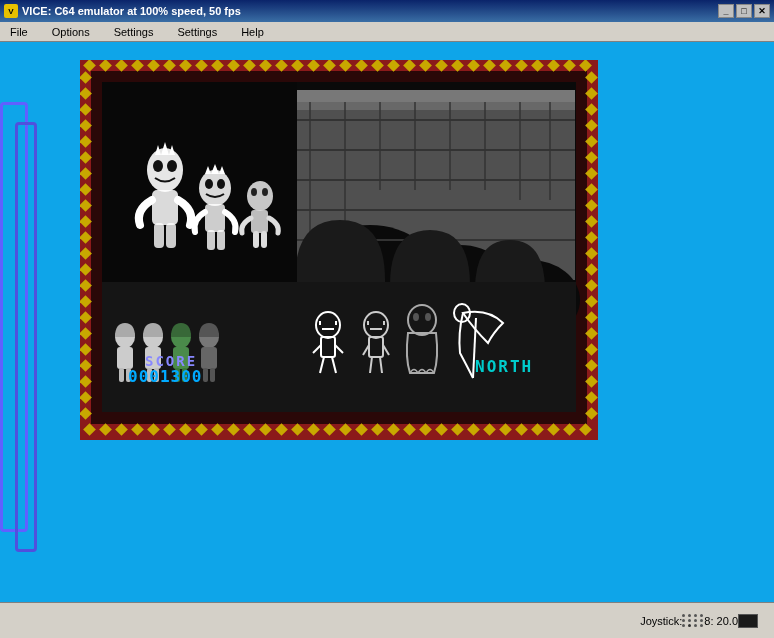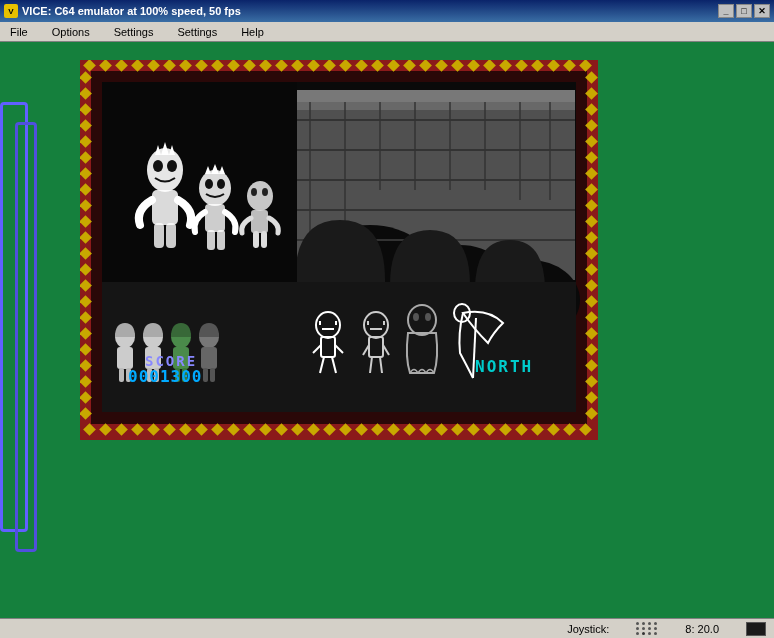--- a/index.html
+++ b/index.html
@@ -80,21 +80,21 @@
       padding: 2px 6px;
       font-size: 11px;
       color: #000;
       cursor: pointer;
     }
 
     
     #emulator-area {
       width: 774px;
       height: 580px;
-      background: #15803d;
+      background: #0ea5e9;
       position: relative;
       display: flex;
       align-items: center;
       justify-content: center;
     }
 
     
     #left-bar {
       position: absolute;
       left: 0;
@@ -102,28 +102,28 @@
       width: 28px;
       height: 430px;
       background: transparent;
       border: 3px solid #6060ff;
       border-radius: 4px;
     }
 
     
     #status-bar {
       width: 774px;
-      height: 20px;
+      height: 36px;
       background: #d4d0c8;
       border-top: 1px solid #808080;
       display: flex;
       align-items: center;
       justify-content: flex-end;
-      padding: 0 8px;
-      gap: 27px;
+      padding: 0 16px;
+      gap: 0;
       position: absolute;
       bottom: 0;
     }
 
     
     #game-svg {
       position: absolute;
       left: 80px;
       top: 18px;
       width: 518px;

